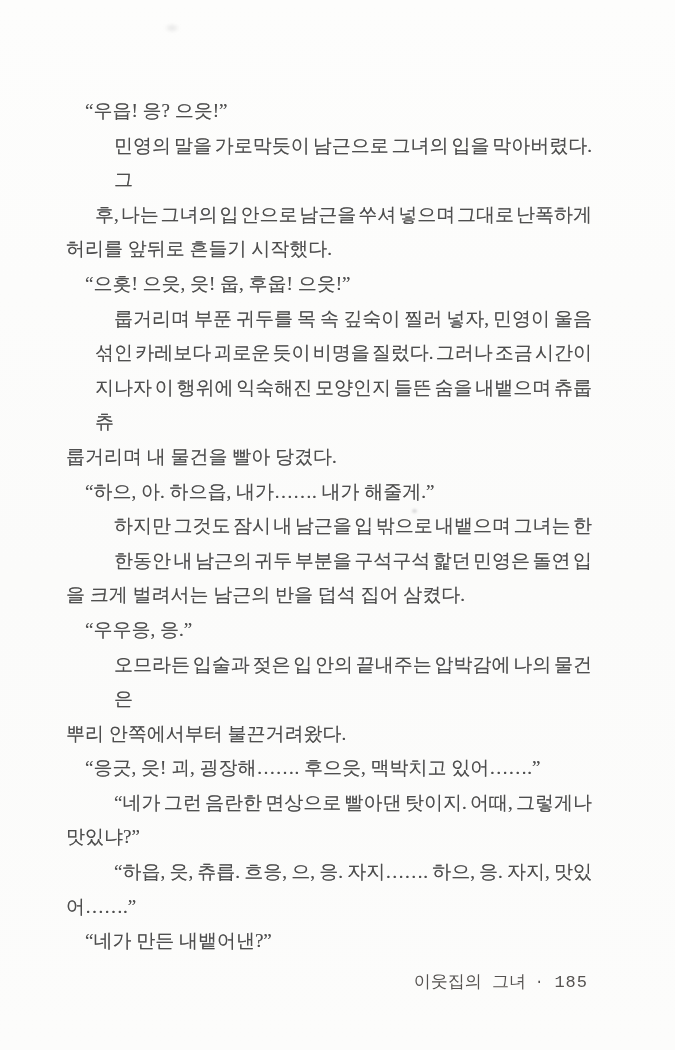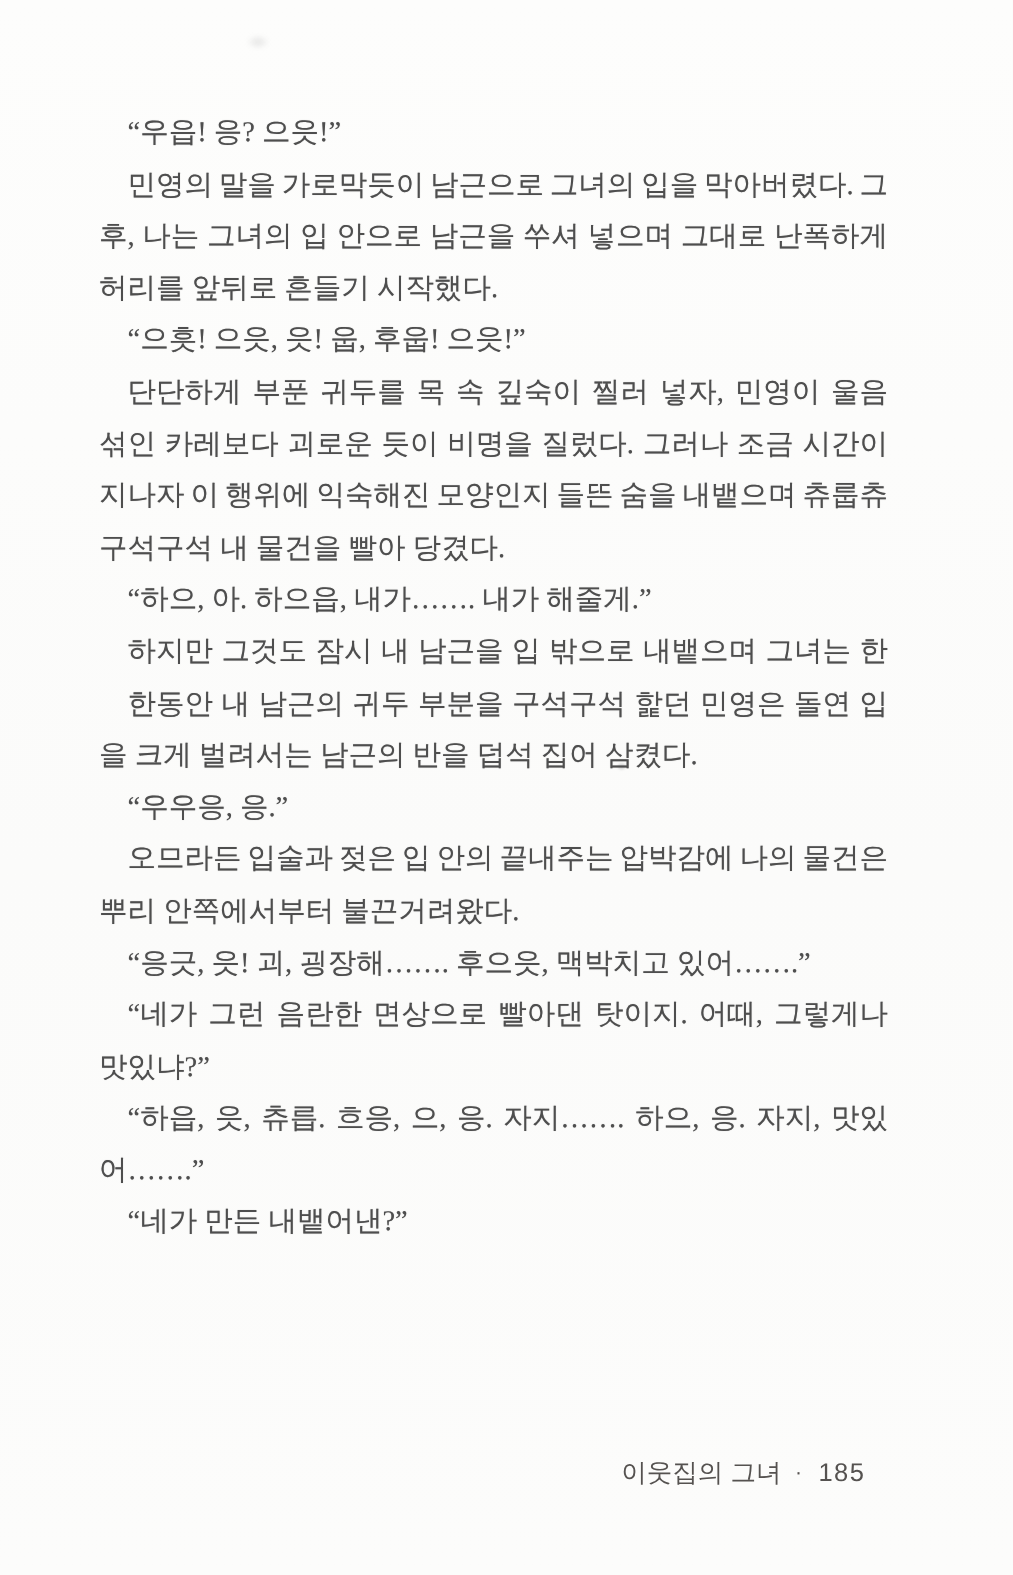--- a/index.html
+++ b/index.html
@@ -14,47 +14,48 @@
     background: #fcfcfb;
   }
   .page {
     position: absolute;
     inset: 0;
     background: linear-gradient(180deg, #fdfdfc 0%, #fbfbfa 55%, #fcfcfb 100%);
   }
   .text-block {
     position: absolute;
     left: 66px;
-    top: 72px;
+    top: 94px;
     width: 526px;
     font-family: "Liberation Serif", "DejaVu Serif", serif;
     font-size: 19px;
     line-height: 34.6px;
     color: #4e4e4e;
     filter: blur(0.35px);
     text-shadow: 0 0 0.5px rgba(90,90,90,0.55);
   }
   .line {
     min-height: 34.6px;
     text-align: left;
     white-space: normal;
   }
   .line.indent {
     padding-left: 19px;
   }
   .line.justify {
     text-align: justify;
     text-align-last: justify;
     word-spacing: -3px;
+    margin-left: 29px;
   }
   .footer {
     position: absolute;
     top: 970px;
-    right: 98px;
-    font-family: Liberation Sans, sans-serif;
+    right: 87px;
+    font-family: Liberation Mono, monospace;
     font-size: 17px;
     color: #555250;
     filter: blur(0.3px);
     white-space: nowrap;
   }
   .footer .sep {
     display: inline-block;
     margin: 0 11px 0 9px;
     font-size: 14px;
     vertical-align: 1px;
@@ -90,24 +91,24 @@
 
   <div class="smudge-top"></div>
   <div class="speck-mid"></div>
 
   <div class="text-block" id="text-block" style="color: rgb(78, 78, 78);">
       <div class="line indent">“우읍! 응? 으읏!”</div>
       <div class="line indent justify">민영의 말을 가로막듯이 남근으로 그녀의 입을 막아버렸다. 그</div>
       <div class="line justify">후, 나는 그녀의 입 안으로 남근을 쑤셔 넣으며 그대로 난폭하게</div>
       <div class="line">허리를 앞뒤로 흔들기 시작했다.</div>
       <div class="line indent">“으흣! 으읏, 읏! 웁, 후웁! 으읏!”</div>
-      <div class="line indent justify">단단하게 부푼 귀두를 목 속 깊숙이 찔러 넣자, 민영이 울음</div>
+      <div class="line indent justify">룹거리며 부푼 귀두를 목 속 깊숙이 찔러 넣자, 민영이 울음</div>
       <div class="line justify">섞인 카레보다 괴로운 듯이 비명을 질렀다. 그러나 조금 시간이</div>
       <div class="line justify">지나자 이 행위에 익숙해진 모양인지 들뜬 숨을 내뱉으며 츄룹츄</div>
-      <div class="line">구석구석 내 물건을 빨아 당겼다.</div>
+      <div class="line">룹거리며 내 물건을 빨아 당겼다.</div>
       <div class="line indent">“하으, 아. 하으읍, 내가……. 내가 해줄게.”</div>
       <div class="line indent justify">하지만 그것도 잠시 내 남근을 입 밖으로 내뱉으며 그녀는 한</div>
       <div class="line indent justify">한동안 내 남근의 귀두 부분을 구석구석 핥던 민영은 돌연 입</div>
       <div class="line">을 크게 벌려서는 남근의 반을 덥석 집어 삼켰다.</div>
       <div class="line indent">“우우응, 응.”</div>
       <div class="line indent justify">오므라든 입술과 젖은 입 안의 끝내주는 압박감에 나의 물건은</div>
       <div class="line">뿌리 안쪽에서부터 불끈거려왔다.</div>
       <div class="line indent">“응긋, 읏! 괴, 굉장해……. 후으읏, 맥박치고 있어…….”</div>
       <div class="line indent justify">“네가 그런 음란한 면상으로 빨아댄 탓이지. 어때, 그렇게나</div>
       <div class="line">맛있냐?”</div>

